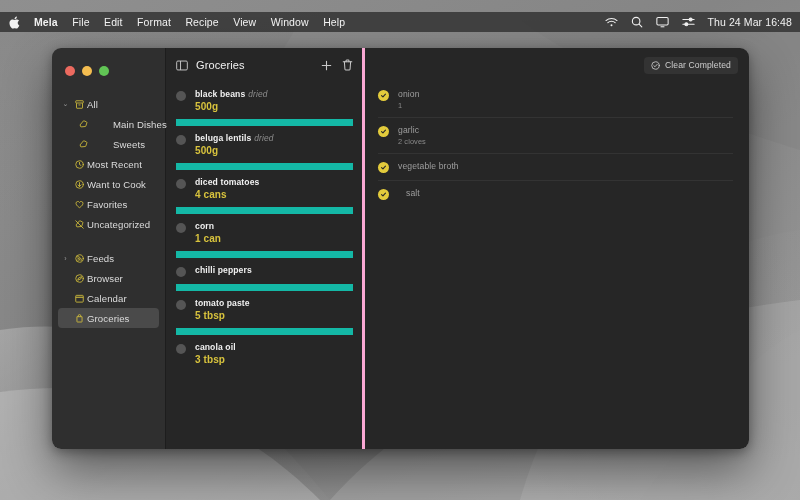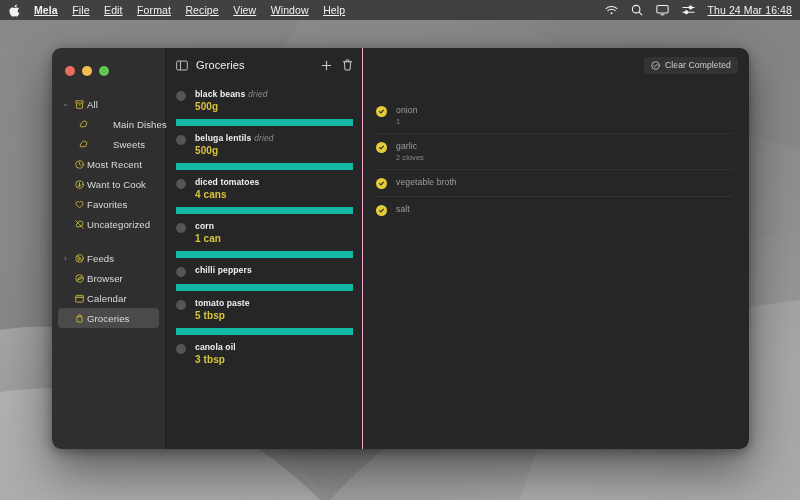--- a/index.html
+++ b/index.html
@@ -11,27 +11,26 @@
   body {
     position:relative;
     background:#8d8d8d;
   }
 
   
   #wallpaper { position:absolute; inset:0; z-index:0; }
 
   
   .menubar {
-    position:absolute; top:0; left:0; right:0; height:20px;
+    position:absolute; top:12px; left:0; right:0; height:20px;
     background:rgba(52,52,52,0.86);
     display:flex; align-items:center;
     padding:0 8px 0 9px;
     color:#f2f2f2; font-size:10.5px;
     z-index:50;
-    text-decoration:underline;
   }
   .menubar .apple { margin-right:14px; display:flex; align-items:center; }
   .menu-item { margin-right:14.5px; white-space:nowrap; letter-spacing:.1px; }
   .menu-item.app-name { font-weight:bold; }
   .menubar .spacer { flex:1; }
   .status-icon { margin-right:13px; display:flex; align-items:center; }
   .clock { font-size:10.5px; letter-spacing:.1px; white-space:nowrap; }
 
   
   .window {
@@ -132,46 +131,46 @@
     margin-left:3px;
   }
   .item .qty {
     font-size:10px; color:#d8c33d; font-weight:bold; margin-top:2px; letter-spacing:.1px;
   }
 
   
   .detailcol {
     flex:1;
     background:#262626;
-    border-left:1px solid #f9a8d4;
+    border-left:3px solid #f9a8d4;
     display:flex; flex-direction:column;
   }
   .detail-toolbar {
     height:34px; flex:0 0 34px;
     display:flex; align-items:center; justify-content:flex-end;
     padding:0 11px 0 0;
   }
   .clear-btn {
     display:flex; align-items:center;
     height:17px; padding:0 7px;
     border-radius:4px;
     background:#333333;
     color:#cfcfcf; font-size:8.6px;
     letter-spacing:.1px;
   }
   .clear-btn .ck { margin-right:5px; display:flex; align-items:center; }
 
-  .done-items { padding:0 16px 0 13px;margin-top:16px; }
+  .done-items { padding:0 16px 0 13px; }
   .done-item {
     display:flex; align-items:flex-start;
     padding:7px 0 7px 0;
     border-bottom:1px solid #333333;
     min-height:27px;
   }
-  .done-item:last-child { border-bottom:none; }
+  .done-item:last-child { border-bottom:none;gap:8px; }
   .check {
     width:11px; height:11px; border-radius:50%;
     background:#e3cb3c; flex:0 0 11px; margin-top:1px;
     display:flex; align-items:center; justify-content:center;
   }
   .done-item .txt { margin-left:9px; }
   .done-item .name { font-size:8.6px; color:#9e9e9e; letter-spacing:.1px; }
   .done-item .qty { font-size:7.4px; color:#8a8a8a; margin-top:2px; letter-spacing:.1px; }
 </style>
 </head>

